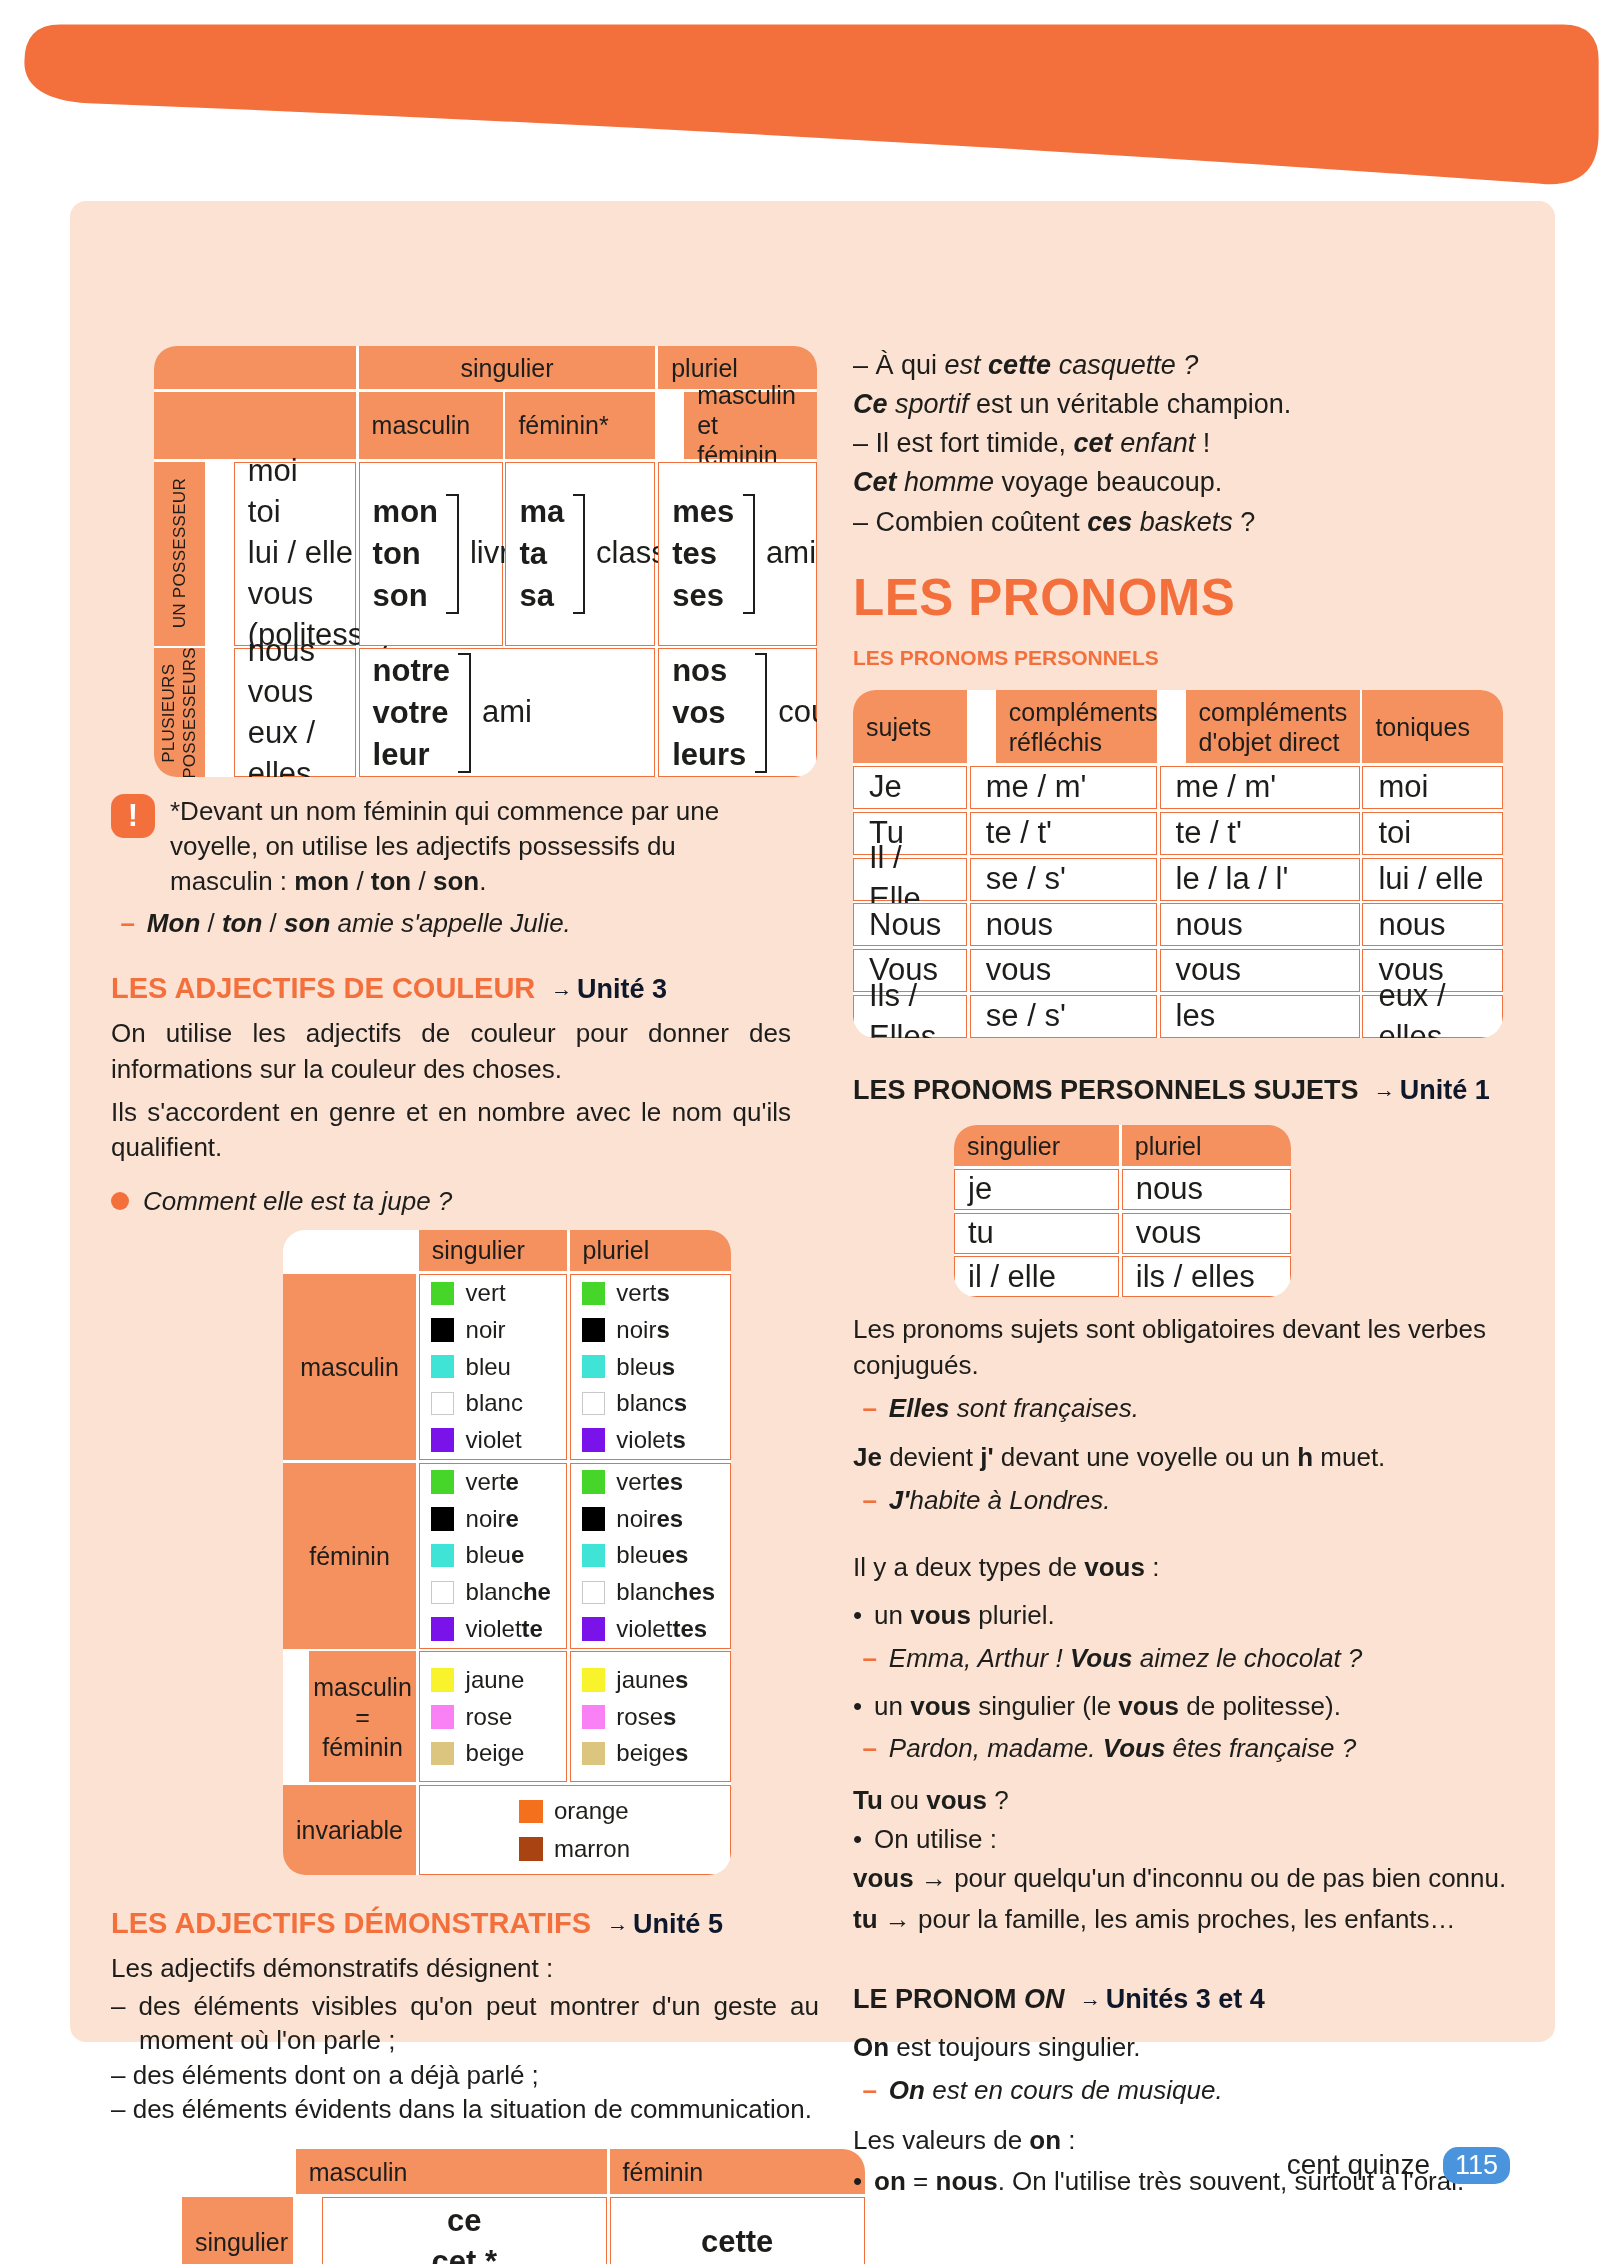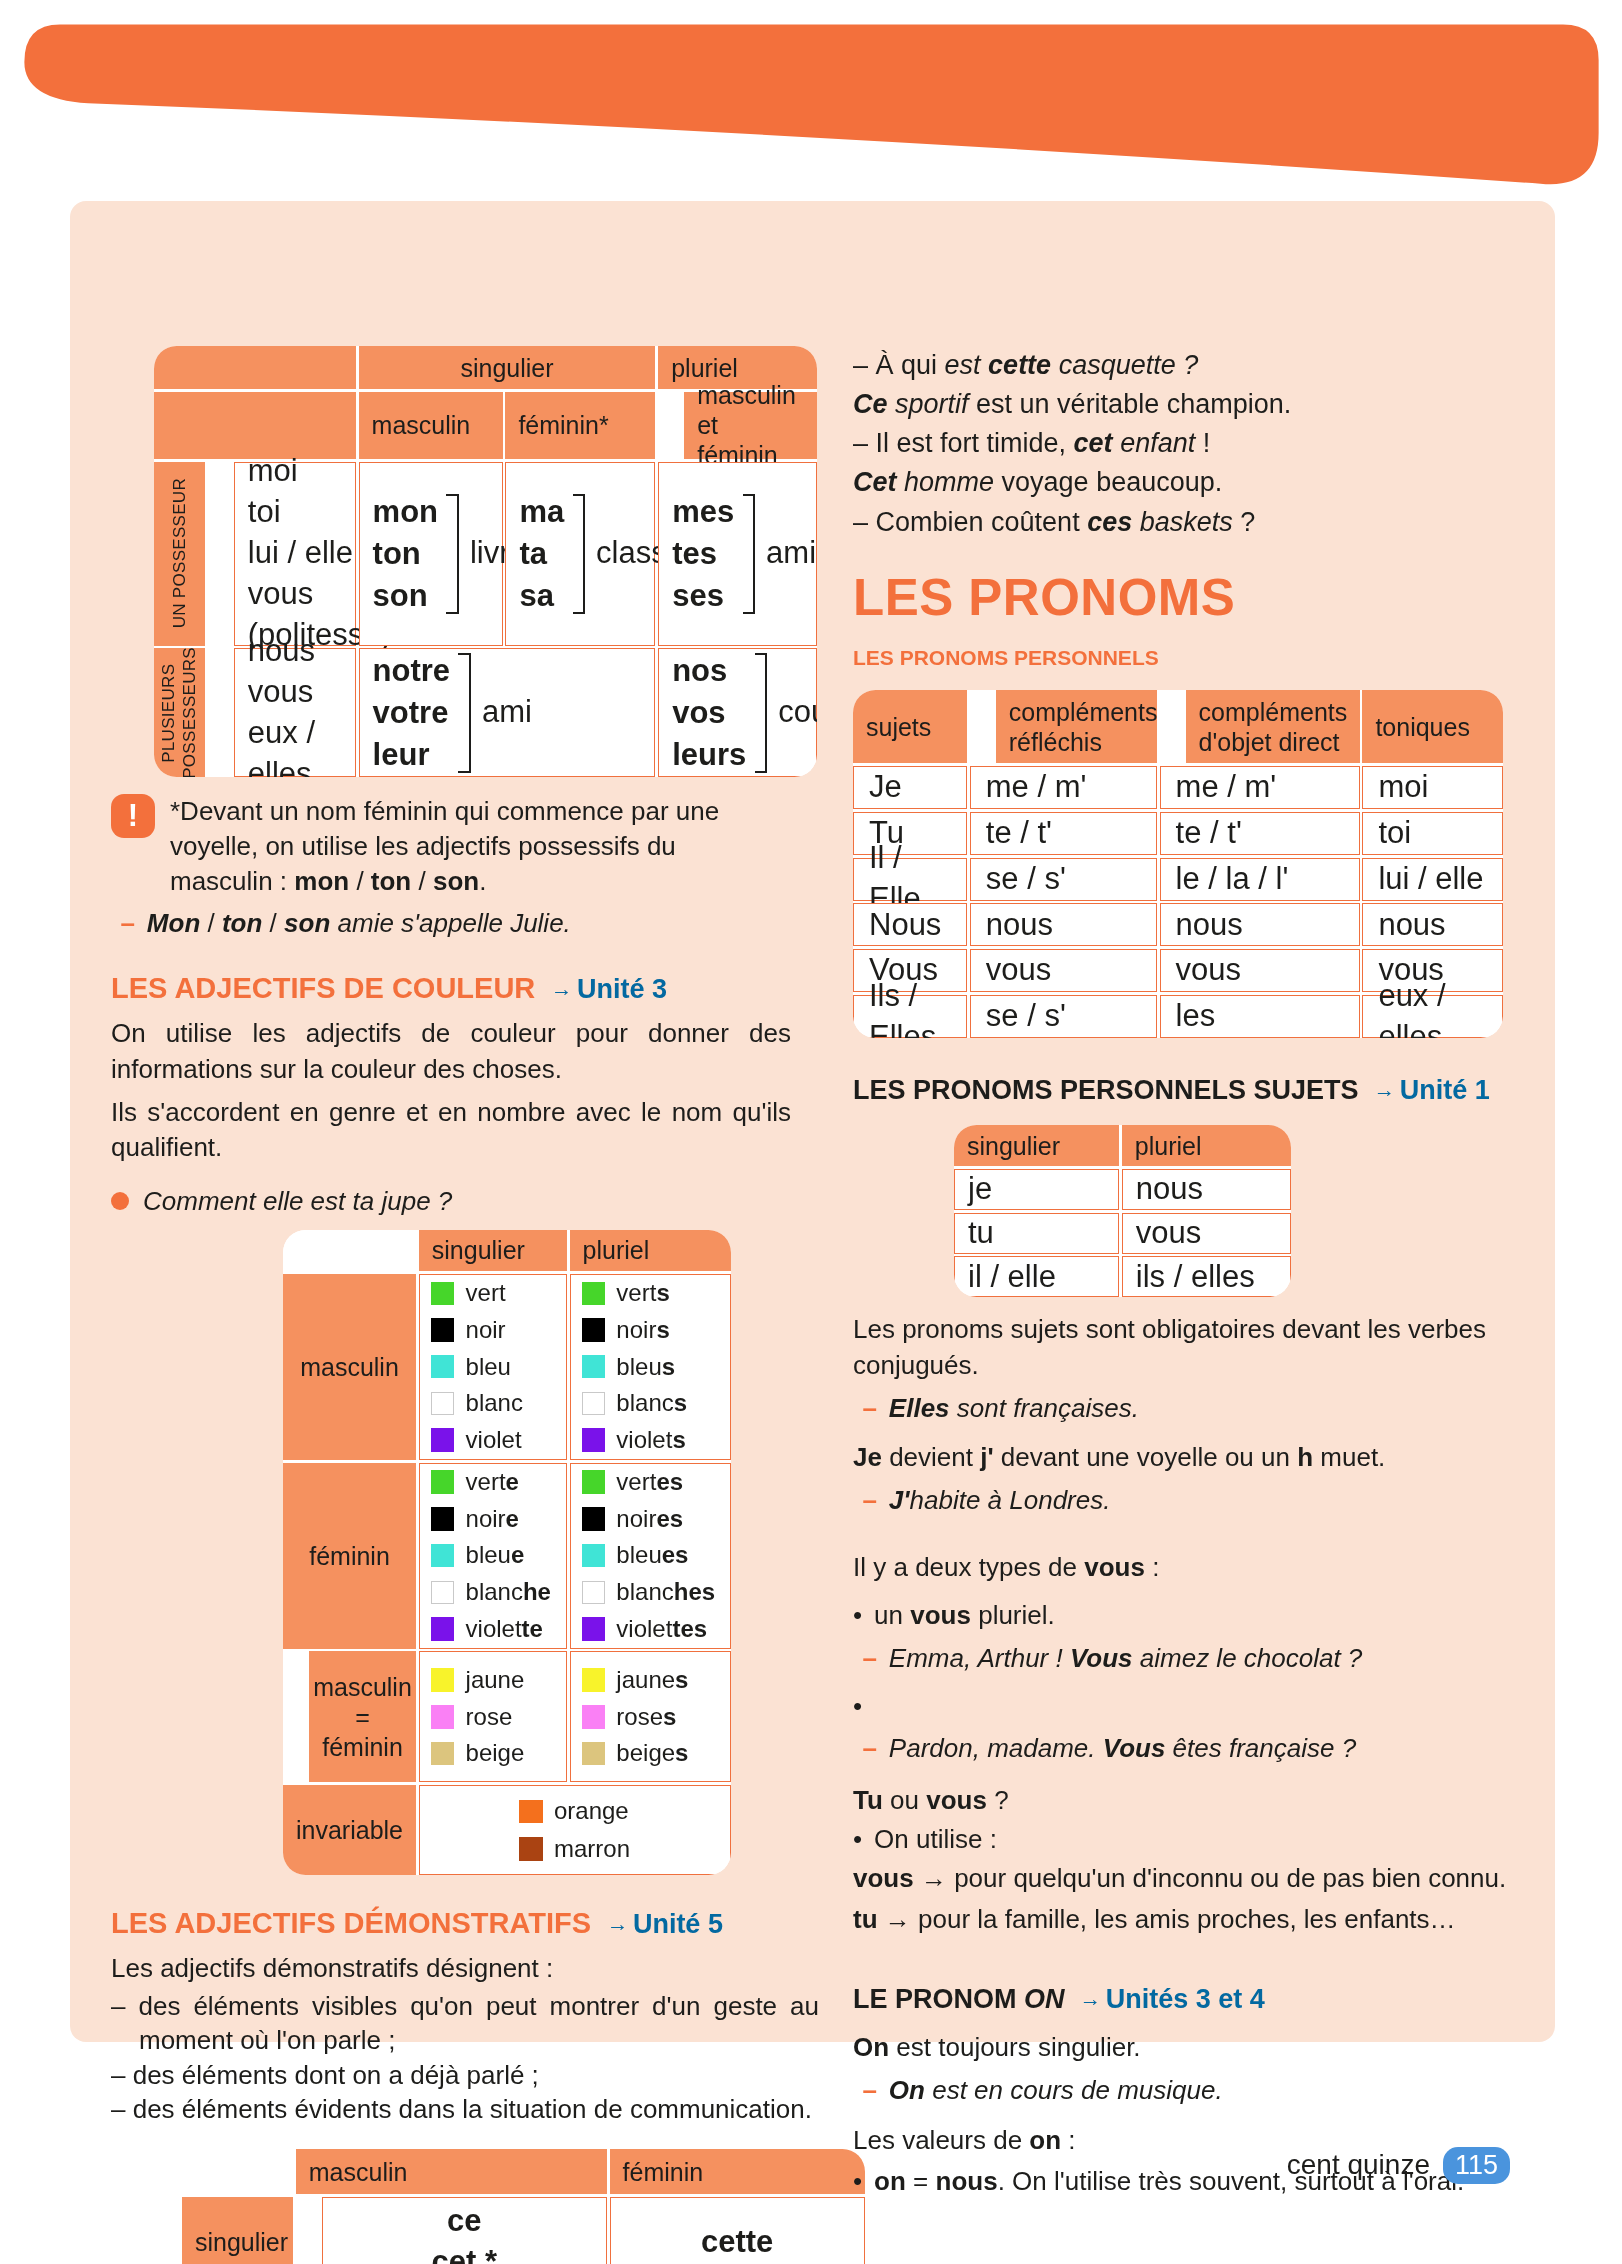--- a/index.html
+++ b/index.html
@@ -39,21 +39,21 @@
   .warnrow{display:flex;gap:15px;margin:17px 0 5.6px;}
   .warnicon{width:44px;height:44px;flex:none;background:#f3703c;border-radius:13px;color:#fff;
             font-weight:bold;font-size:31px;display:flex;align-items:center;justify-content:center;}
   .warntext{font-size:26px;line-height:1.33;max-width:600px;}
   .exline{display:flex;gap:12px;margin:7.5px 0 0 9.4px;font-size:26px;line-height:1.33;}
   .exdash{color:#f3703c;font-weight:bold;flex:none;}
 
   
   .h-orange{color:#f3703c;font-size:29px;font-weight:bold;margin:32px 0 11.2px;}
   .h-black{font-size:27px;font-weight:bold;margin:37px 0 9.4px;}
-  .unit{color:#0369a1;font-size:27px;font-weight:bold;white-space:nowrap;margin-left:7.5px;}
+  .unit{color:#0f172a;font-size:27px;font-weight:bold;white-space:nowrap;margin-left:7.5px;}
   .u-arrow{font-size:21.5px;margin-right:4.7px;vertical-align:1.9px;}
   .bigtitle{color:#f3703c;font-size:51px;font-weight:bold;margin:26px 0 3.7px;letter-spacing:0.5px;}
   .subtitle{color:#f3703c;font-size:21px;font-weight:bold;margin:19px 0 20.6px;}
 
   .par{font-size:26px;line-height:1.36;margin:0 0 7.5px;text-align:justify;max-width:680px;}
   .col.right .par{text-align:left;max-width:656px;margin:15px 0 5.6px;}
   .ditem{font-size:26px;line-height:1.33;padding-left:28px;text-indent:-28px;text-align:justify;max-width:680px;}
 
   .qline{display:flex;gap:14px;margin:5.6px 0;font-size:26px;align-items:center;}
   .dot{width:18px;height:18px;border-radius:50%;flex:none;}
@@ -450,20 +450,21 @@
       <span class="bull">•</span>
       <span>un <b>vous</b> pluriel.</span>
     </div>
     <div class="exline">
       <span class="exdash">–</span>
       <span><i>Emma, Arthur ! <b>Vous</b> aimez le chocolat ?</i></span>
     </div>
 
     <div class="bpar">
       <span class="bull">•</span>
+      <span>un <b>vous</b> singulier (le <b>vous</b> de politesse).</span>
     </div>
     <div class="exline">
       <span class="exdash">–</span>
       <span><i>Pardon, madame. <b>Vous</b> êtes française ?</i></span>
     </div>
 
     <p class="par" style="margin-top:17px;margin-bottom:1.9px;"><b>Tu</b> ou <b>vous</b> ?</p>
     <div class="bpar" style="margin-top:3.7px;">
       <span class="bull">•</span>
       <span>On utilise :</span>

